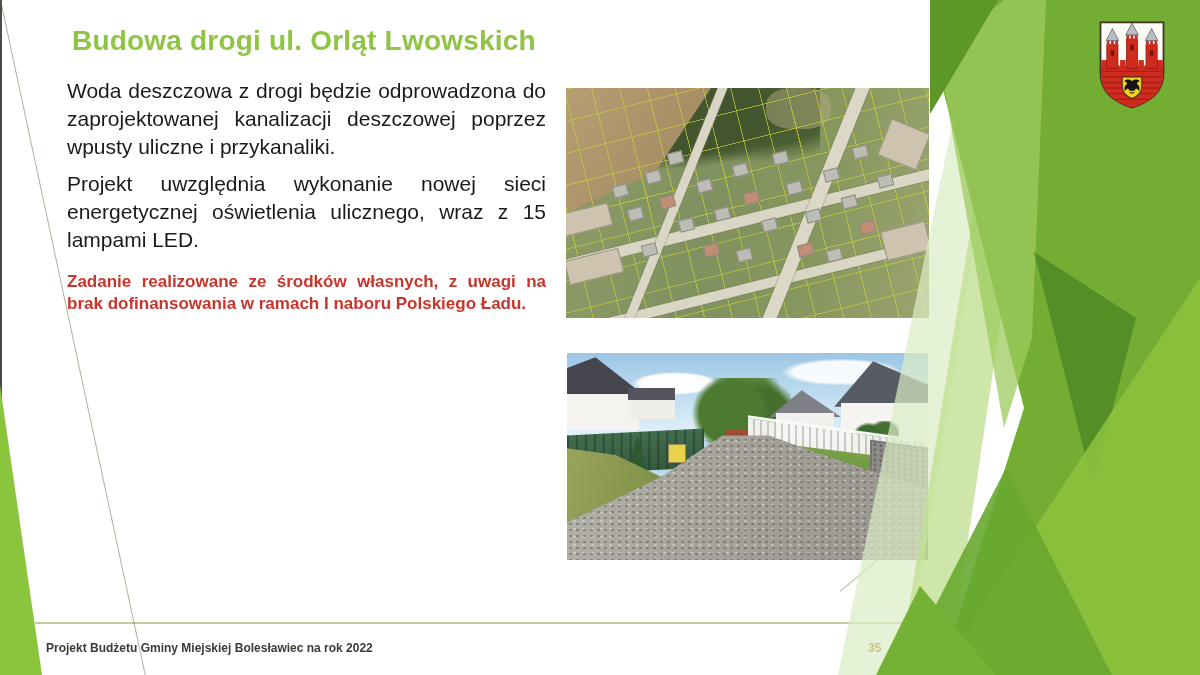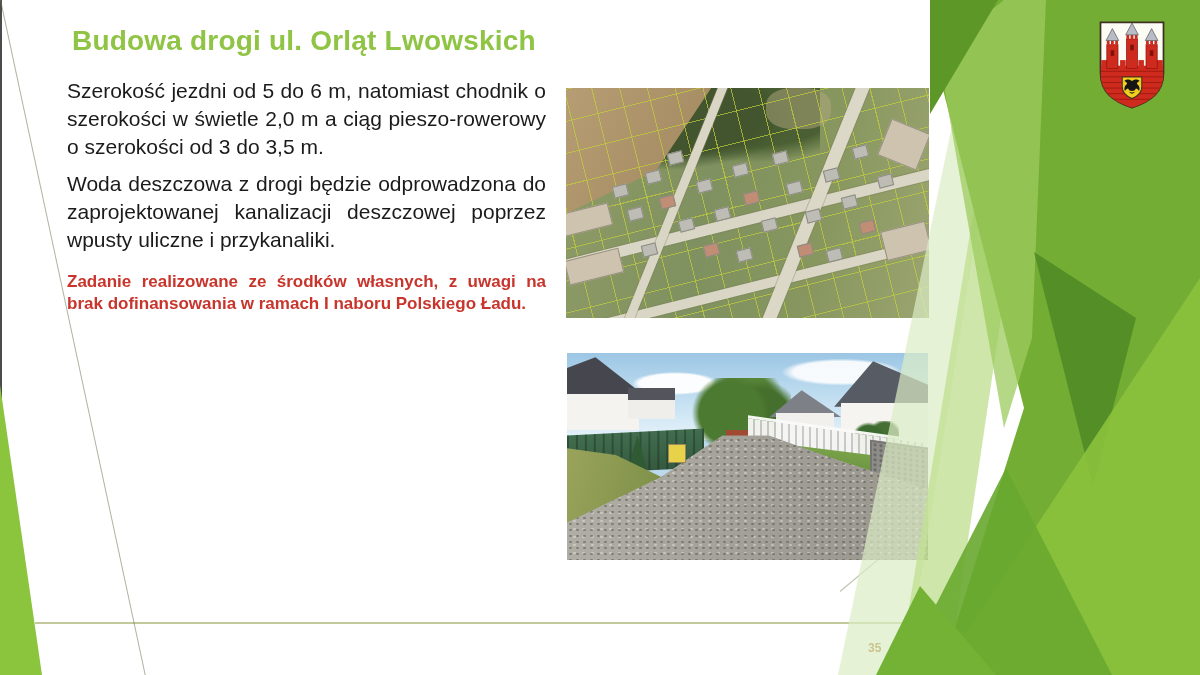--- a/index.html
+++ b/index.html
@@ -110,22 +110,22 @@
   <div class="left-edge"></div>
   <div class="footer-line"></div>
   <div class="deco-low">
     <div class="d-lineB2"></div>
   </div>
   <div class="wedge-bl"></div>
 
   <div class="title">Budowa drogi ul. Orląt Lwowskich</div>
 
   <div class="content">
-    <p class="para">Szerokość jezdni od 5 do 6 m, natomiast chodnik o szerokości w świetle 2,0 m a ciąg pieszo-rowerowy o szerokości od 3 do 3,5 m.</p>
     <p class="para">Woda deszczowa z drogi będzie odprowadzona do zaprojektowanej kanalizacji deszczowej poprzez wpusty uliczne i przykanaliki.</p>
+    <p class="para">Projekt uwzględnia wykonanie nowej sieci energetycznej oświetlenia ulicznego, wraz z 15 lampami LED.</p>
     <p class="note">Zadanie realizowane ze środków własnych, z uwagi na brak dofinansowania w ramach I naboru Polskiego Ładu.</p>
   </div>
 
   <div class="img-box map">
     <div class="m-forest"></div>
     <div class="m-soil"></div>
     <div class="m-soil2"></div>
     <div class="m-grid"></div>
     <div class="m-road m-roadA"></div>
     <div class="m-road m-roadB"></div>
@@ -176,20 +176,21 @@
     <div class="p-fenceL"></div>
     <div class="p-conifer"></div>
     <div class="p-fenceR"></div>
     <div class="p-grassR"></div>
     <div class="p-gabion"></div>
     <div class="p-grassL"></div>
     <div class="p-road"></div>
     <div class="p-sign"></div>
   </div>
 
+  <div class="footer-text">Projekt Budżetu Gminy Miejskiej Bolesławiec na rok 2022</div>
   <div class="page-number">35</div>
 
   <div class="deco">
     <div class="d-pale1"></div>
     <div class="d-light1"></div>
     <div class="d-main"></div>
     <div class="d-lightband"></div>
     <div class="d-darktop"></div>
     <div class="d-darkmid"></div>
     <div class="d-bright"></div>

